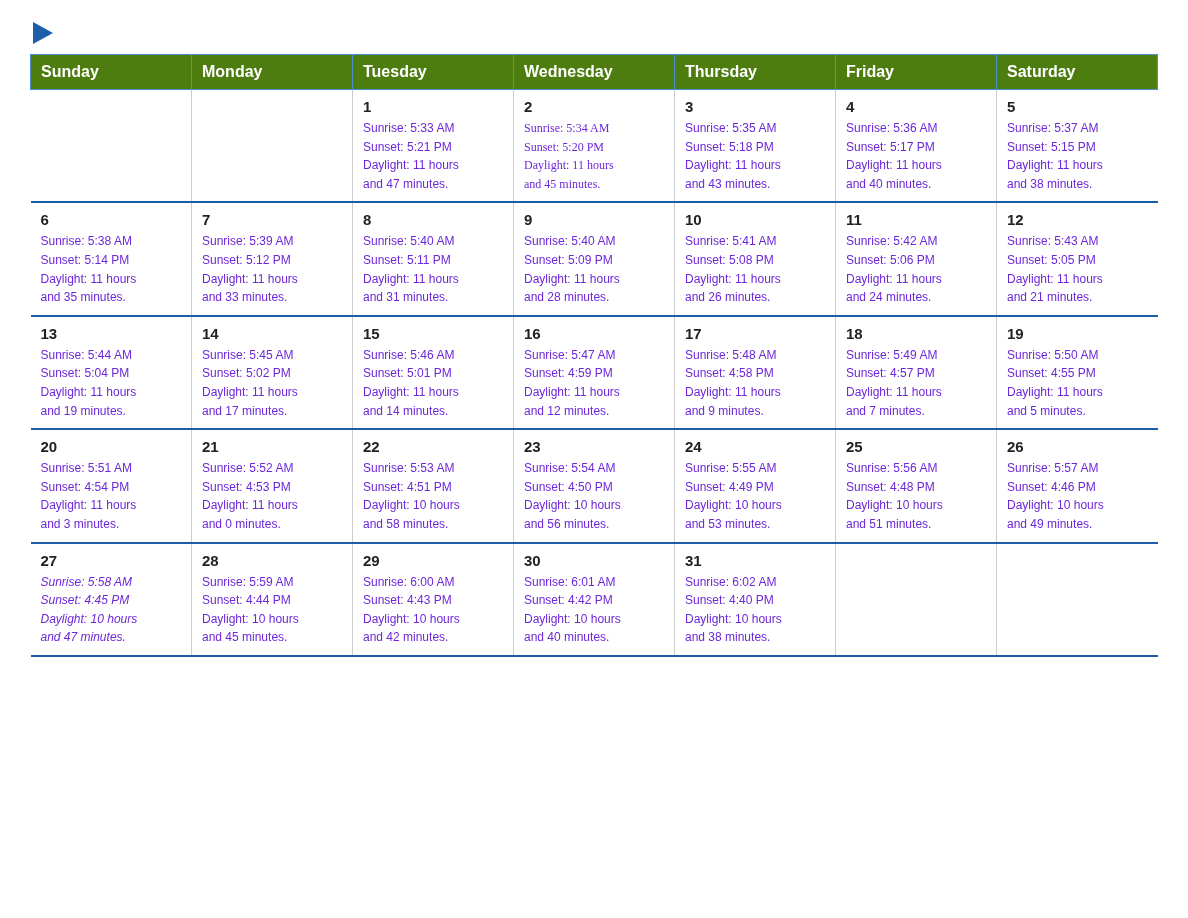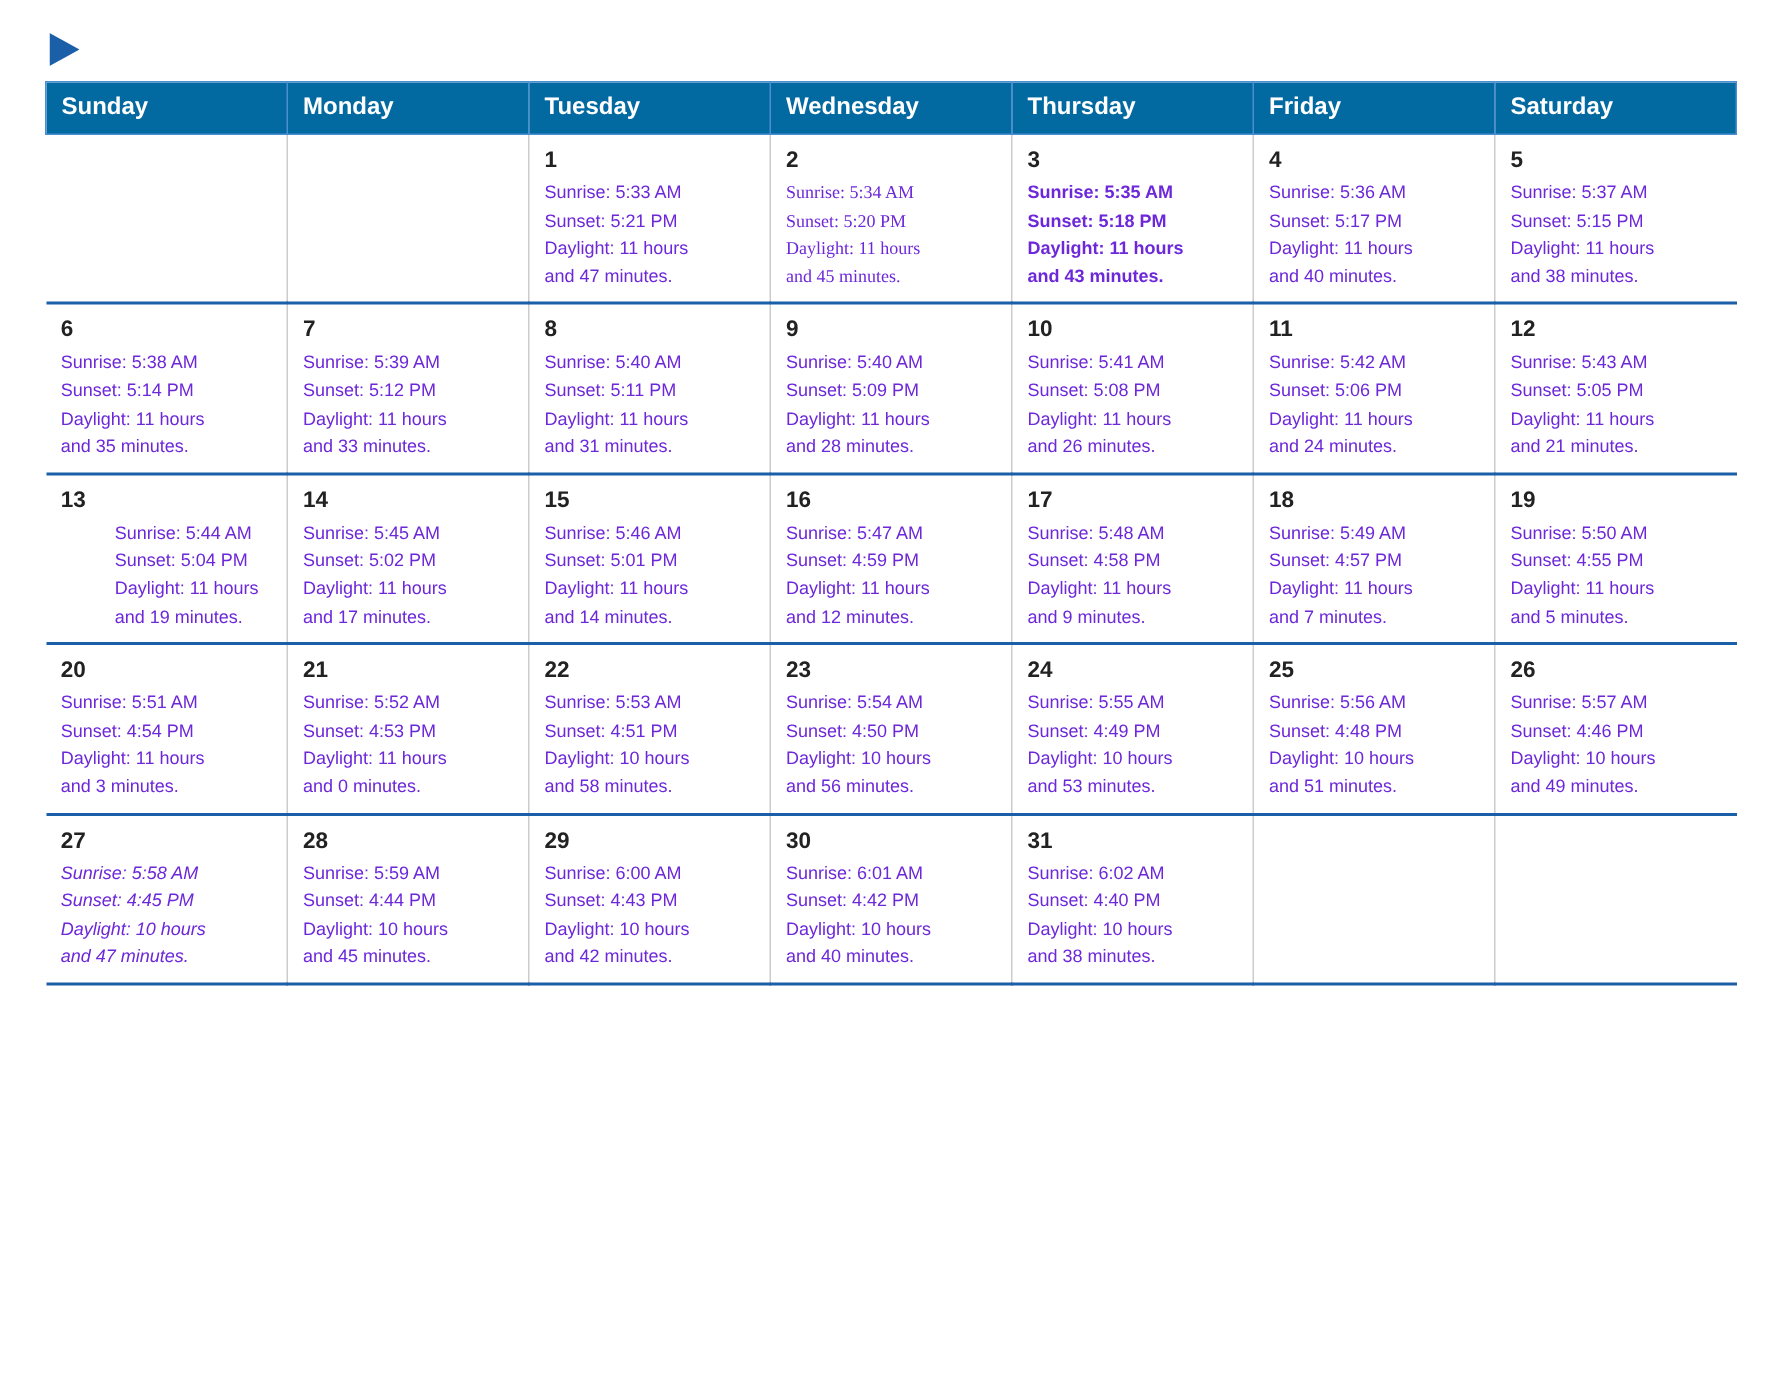--- a/index.html
+++ b/index.html
@@ -53,21 +53,21 @@
       font-size: 22px;
       color: #444;
       margin-top: 4px;
     }
     .calendar {
       width: 100%;
       border-collapse: collapse;
       margin-top: 6px;
     }
     .calendar thead tr {
-      background-color: #0369a1;
+      background-color: #4d7c0f;
     }
     .calendar thead th {
       color: #fff;
       font-size: 16px;
       font-weight: 600;
       padding: 8px 10px;
       text-align: left;
       border: 1px solid #4a8fd0;
     }
     .calendar tbody tr {
@@ -150,21 +150,21 @@
         </td>
         <td>
           <div class="day-number">2</div>
           <div class="day-info" style="white-space: pre-line; font-family: Liberation Serif, serif;">Sunrise: 5:34 AM
 Sunset: 5:20 PM
 Daylight: 11 hours
 and 45 minutes.</div>
         </td>
         <td>
           <div class="day-number">3</div>
-          <div class="day-info" style="white-space: pre-line; font-weight: bold;">Sunrise: 5:35 AM
+          <div class="day-info" style="white-space: pre-line;">Sunrise: 5:35 AM
 Sunset: 5:18 PM
 Daylight: 11 hours
 and 43 minutes.</div>
         </td>
         <td>
           <div class="day-number">4</div>
           <div class="day-info" style="white-space: pre-line;">Sunrise: 5:36 AM
 Sunset: 5:17 PM
 Daylight: 11 hours
 and 40 minutes.</div>
@@ -224,21 +224,21 @@
           <div class="day-number">12</div>
           <div class="day-info" style="white-space: pre-line;">Sunrise: 5:43 AM
 Sunset: 5:05 PM
 Daylight: 11 hours
 and 21 minutes.</div>
         </td>
       </tr>
       <tr>
         <td>
           <div class="day-number">13</div>
-          <div class="day-info" style="white-space: pre-line; margin-left: 36px;">Sunrise: 5:44 AM
+          <div class="day-info" style="white-space: pre-line;">Sunrise: 5:44 AM
 Sunset: 5:04 PM
 Daylight: 11 hours
 and 19 minutes.</div>
         </td>
         <td>
           <div class="day-number">14</div>
           <div class="day-info" style="white-space: pre-line;">Sunrise: 5:45 AM
 Sunset: 5:02 PM
 Daylight: 11 hours
 and 17 minutes.</div>

